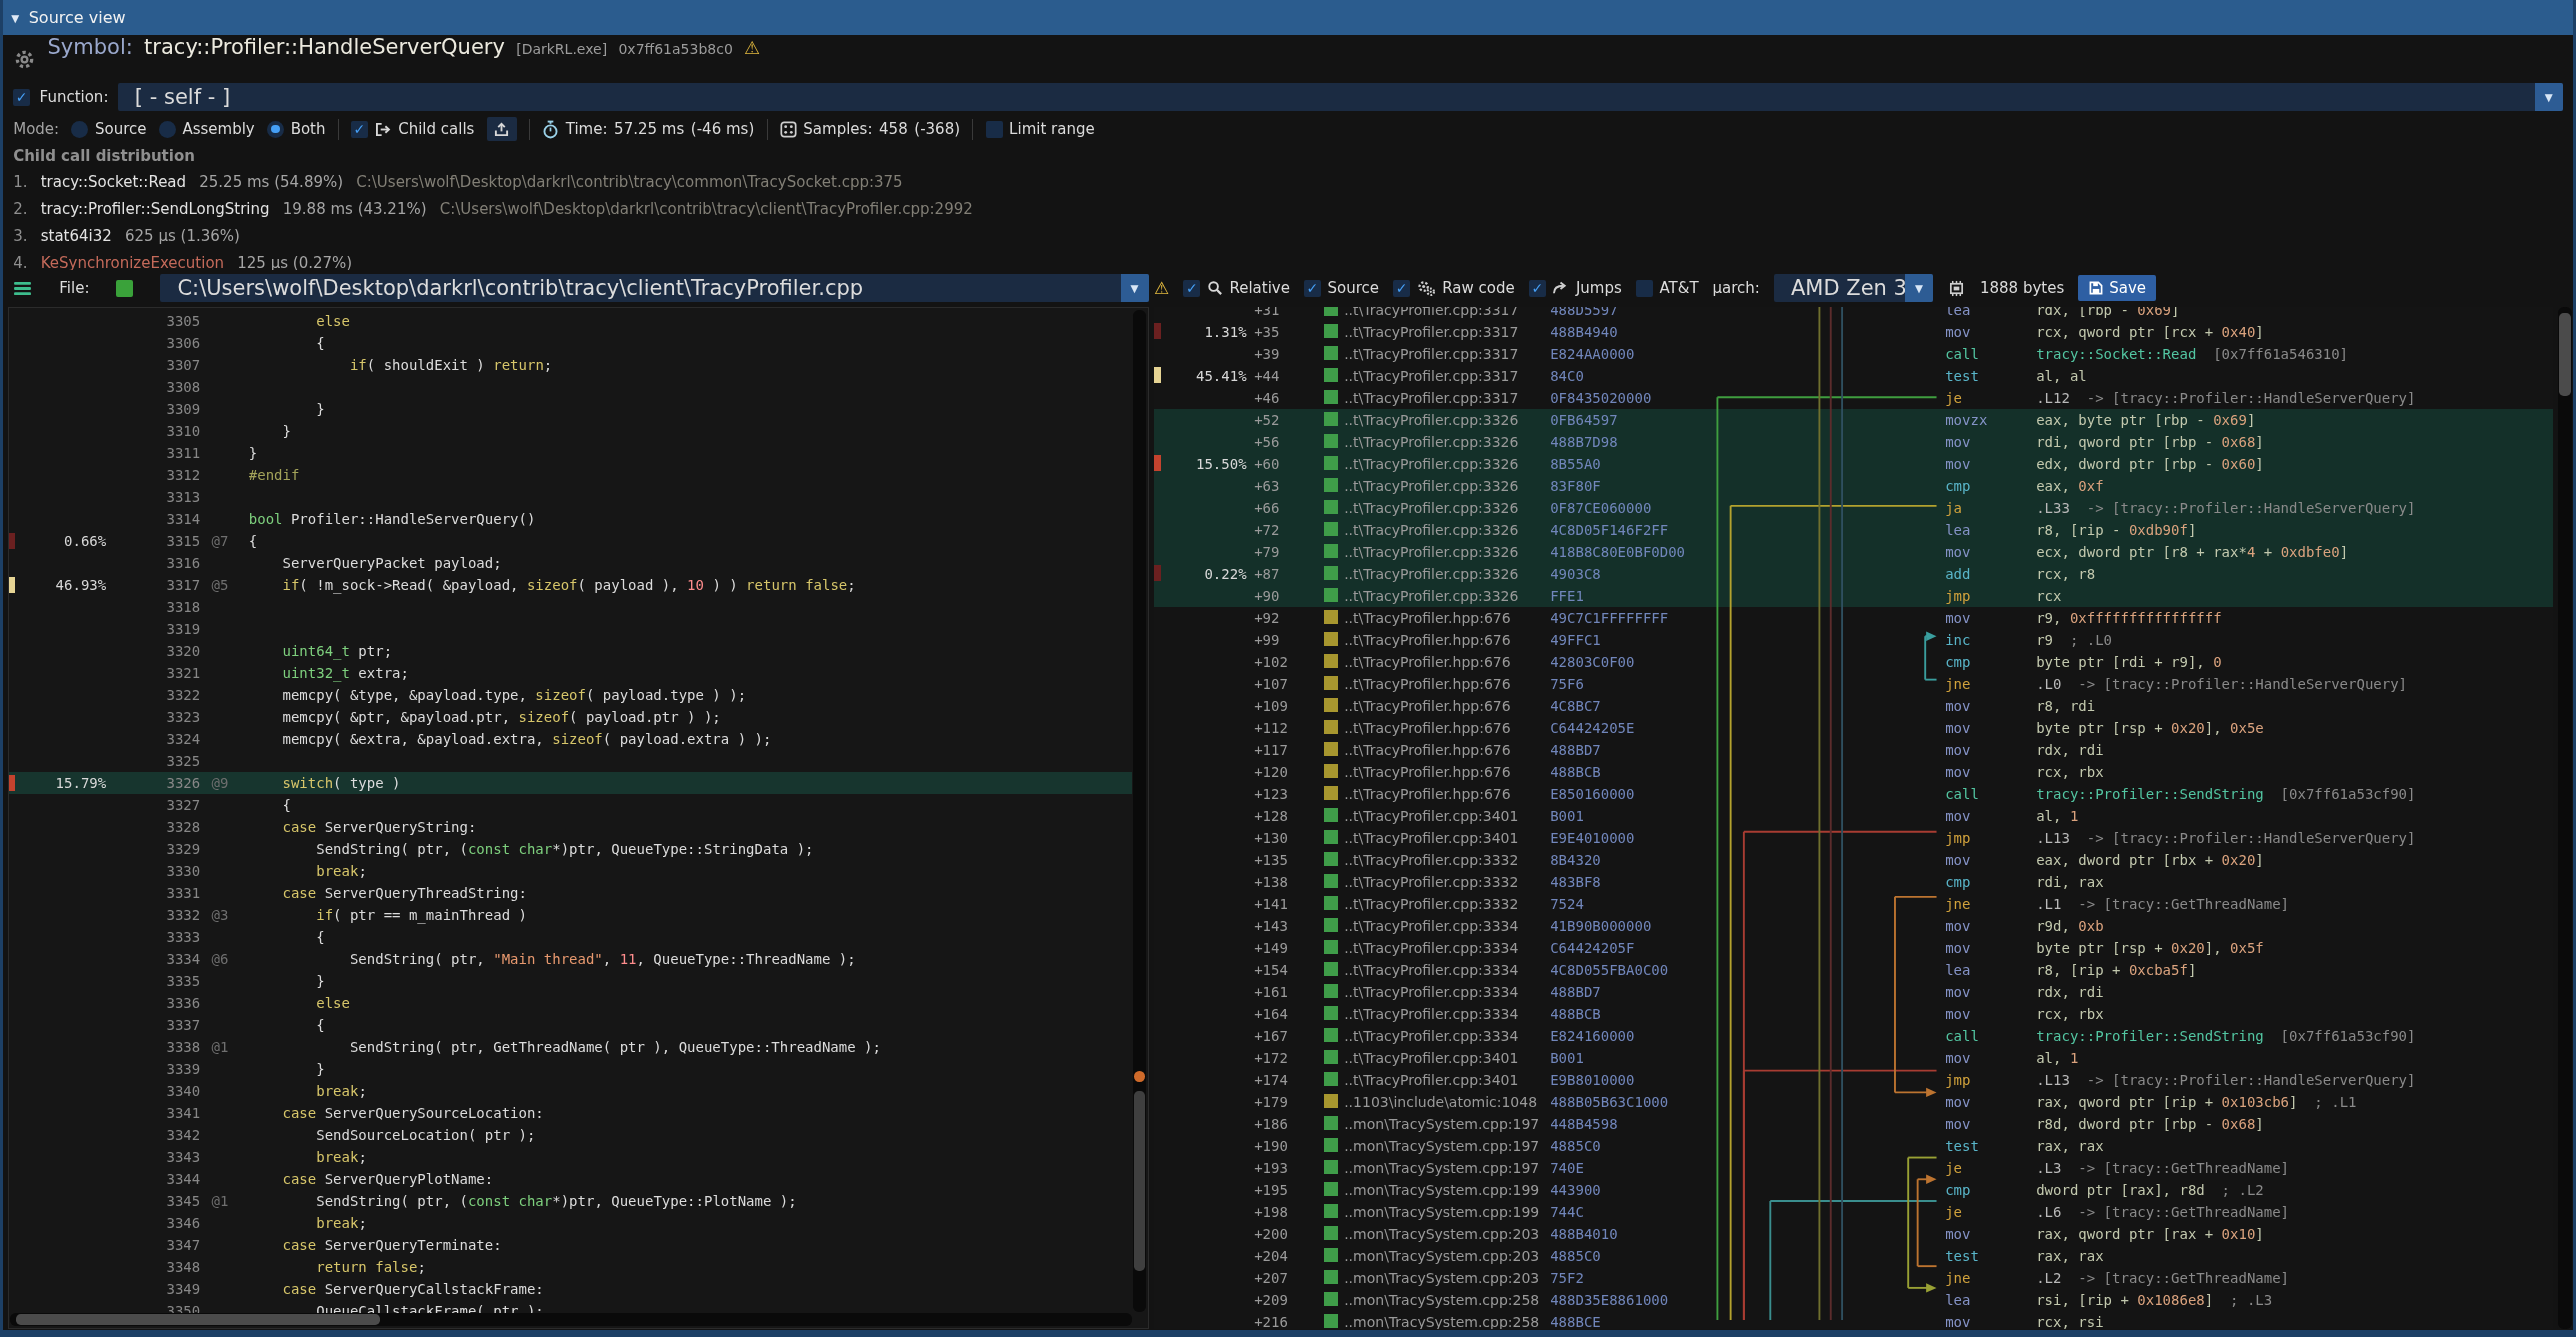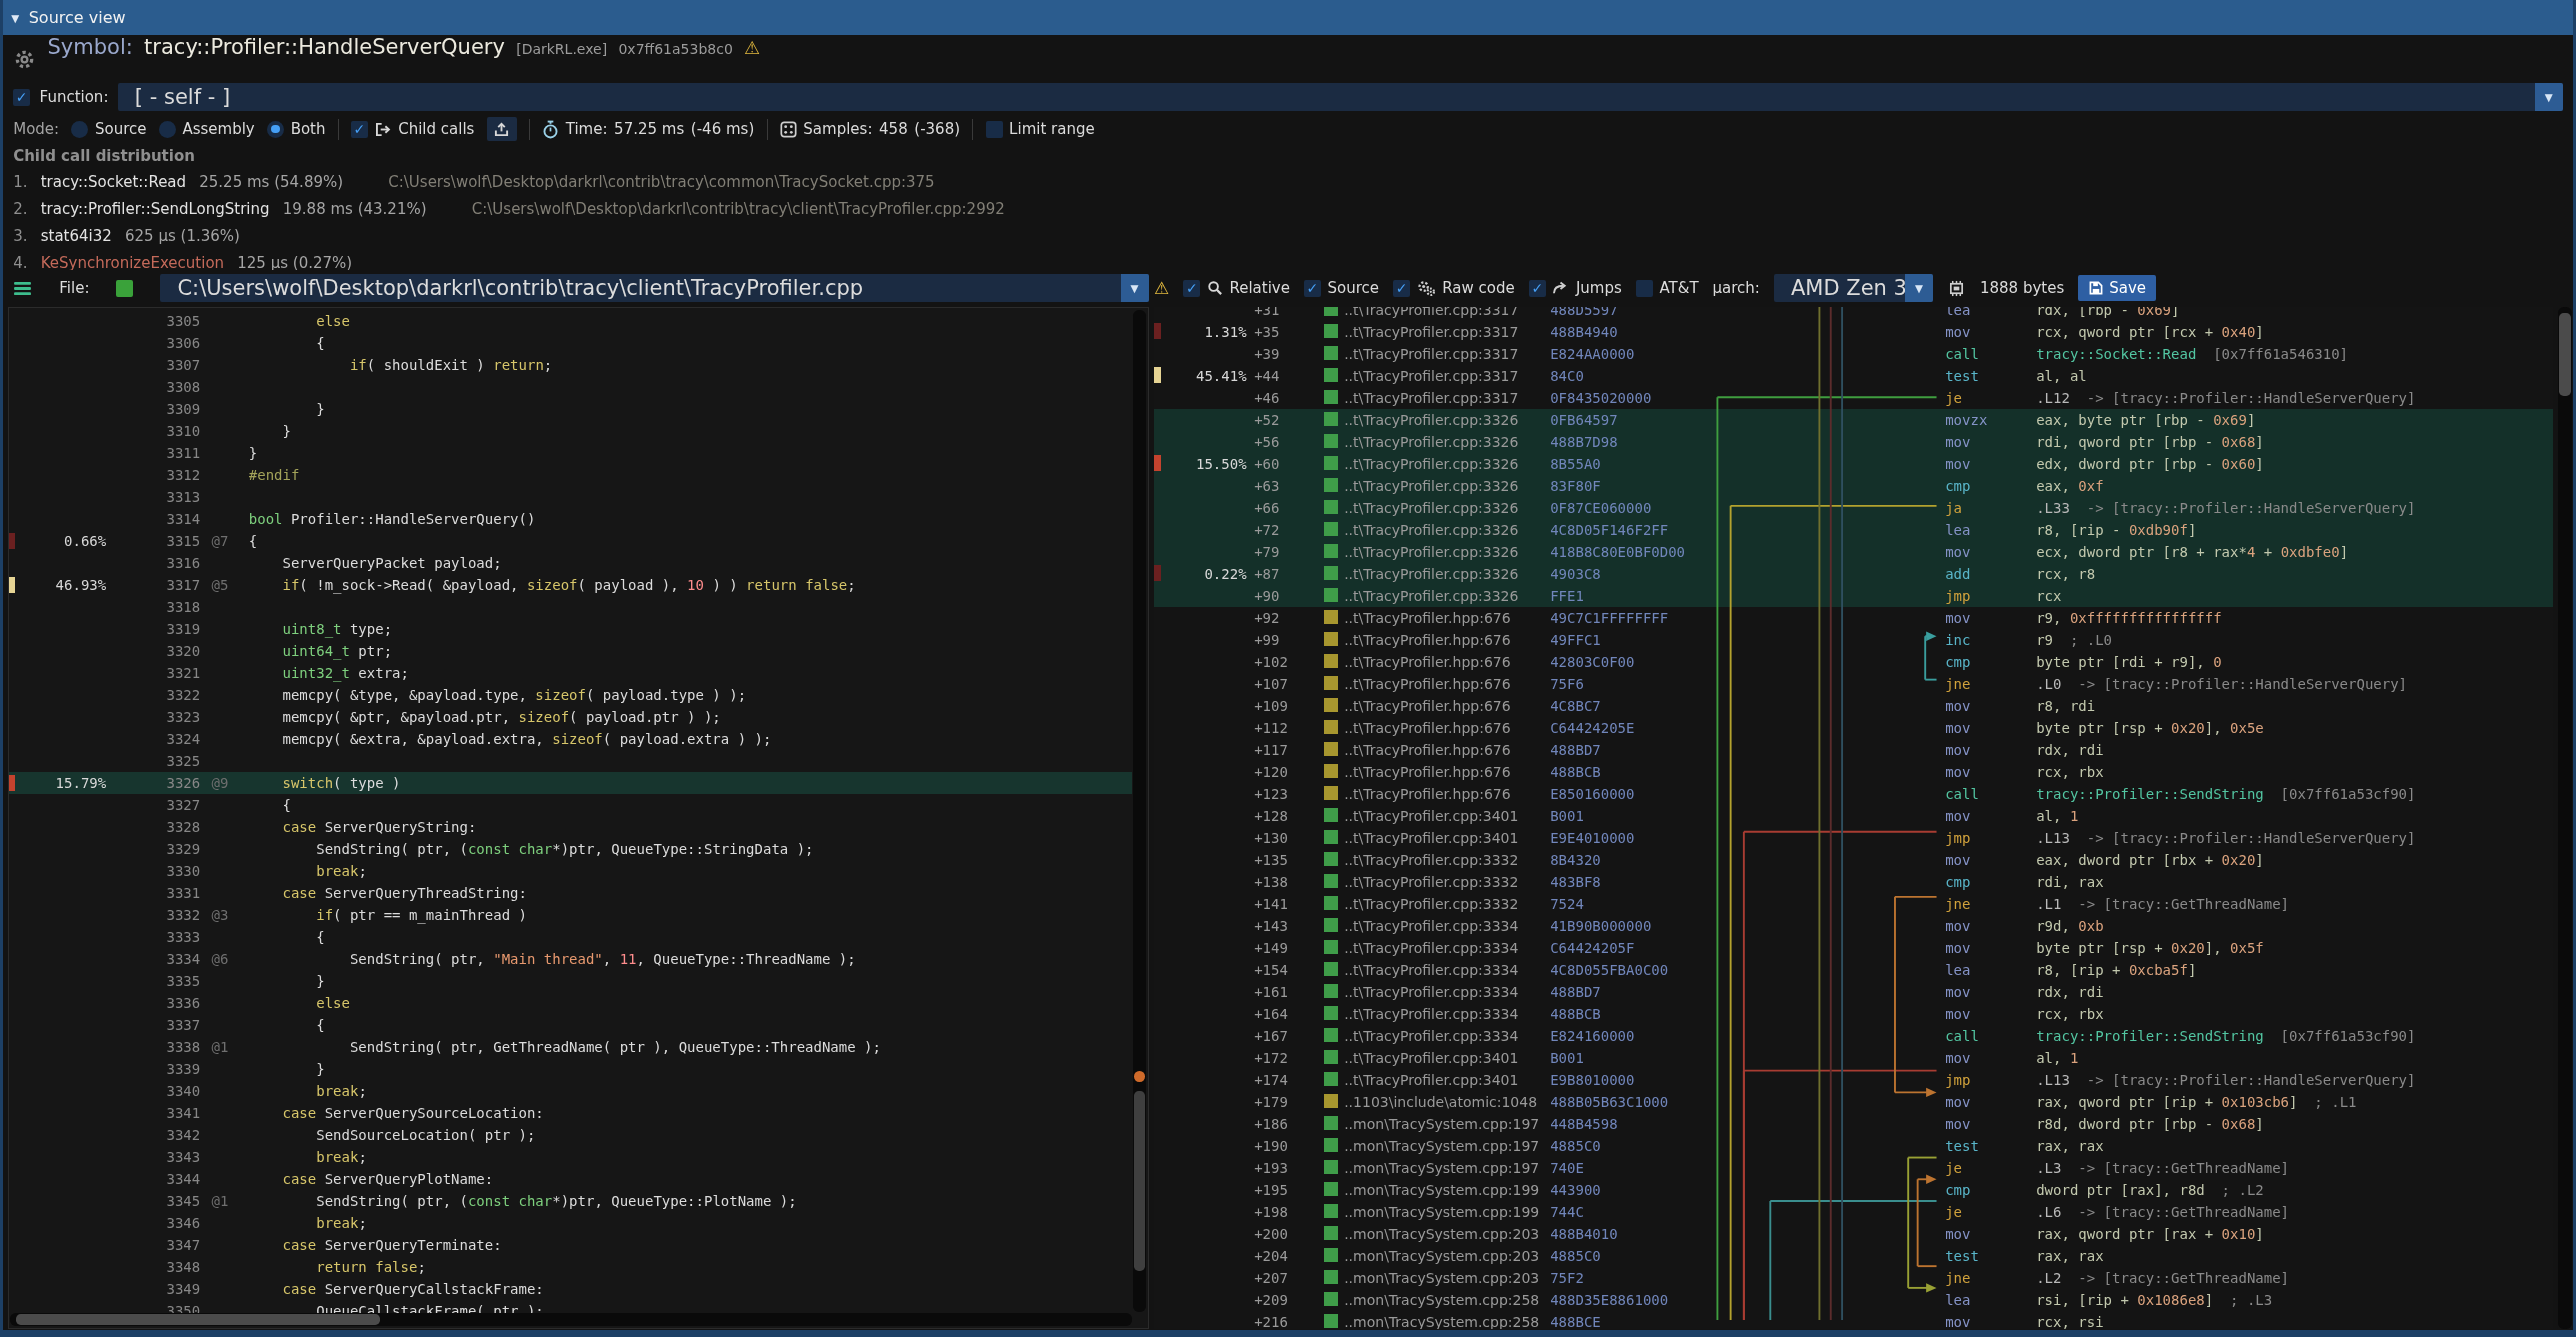--- a/index.html
+++ b/index.html
@@ -55,21 +55,21 @@
 
   
   .child-calls { position:absolute; left:0; right:0; top:144px; height:126px; overflow:hidden; padding-left:13.2px;}
   .cc-title { height:24.6px; line-height:24.6px; color:#8f8f8f; font-size:15px;font-weight:bold;}
   .cc-row { height:27px; line-height:27px; display:flex; align-items:baseline; gap:13.2px;
     font-size:15px; white-space:nowrap;}
   .cc-idx { color:#8f8f8f;}
   .cc-name { color:#e3e3e3;}
   .cc-name.kernel { color:#c46a5a;}
   .cc-time { color:#a5a5a5;}
-  .cc-path { color:#827f76;margin-left:32px;}
+  .cc-path { color:#827f76;}
 
   
   .bars-row { position:absolute; left:0; right:0; top:269px; height:38px;}
   .file-bar { position:absolute; left:7.6px; width:1141px; top:0; height:38px;
     display:flex; align-items:center; gap:27px; padding-left:5.7px; font-size:15px;}
   .file-swatch { width:17px; height:17px; background:#3aa23a; border-radius:1.9px; flex:none;}
   .file-combo { flex:1; height:28px;}
   .asm-toolbar { position:absolute; left:1154px; right:24.6px; top:0; height:38px;
     display:flex; align-items:center; gap:14px; font-size:15px; white-space:nowrap;}
   .warn-sm { color:#e2b93e; font-size:17px;}
@@ -333,21 +333,21 @@
           <div class="src-row"><span class="cbar"></span><span class="pct"></span><span class="lnum">3309</span><span class="ann"></span><span class="code"><span class="tk-d">        }</span></span></div>
           <div class="src-row"><span class="cbar"></span><span class="pct"></span><span class="lnum">3310</span><span class="ann"></span><span class="code"><span class="tk-d">    }</span></span></div>
           <div class="src-row"><span class="cbar"></span><span class="pct"></span><span class="lnum">3311</span><span class="ann"></span><span class="code"><span class="tk-d">}</span></span></div>
           <div class="src-row"><span class="cbar"></span><span class="pct"></span><span class="lnum">3312</span><span class="ann"></span><span class="code"><span class="tk-p">#endif</span></span></div>
           <div class="src-row"><span class="cbar"></span><span class="pct"></span><span class="lnum">3313</span><span class="ann"></span><span class="code"></span></div>
           <div class="src-row"><span class="cbar"></span><span class="pct"></span><span class="lnum">3314</span><span class="ann"></span><span class="code"><span class="tk-t">bool</span><span class="tk-d"> Profiler::HandleServerQuery()</span></span></div>
           <div class="src-row"><span class="cbar dim"></span><span class="pct">0.66%</span><span class="lnum">3315</span><span class="ann">@7</span><span class="code"><span class="tk-d">{</span></span></div>
           <div class="src-row"><span class="cbar"></span><span class="pct"></span><span class="lnum">3316</span><span class="ann"></span><span class="code"><span class="tk-d">    ServerQueryPacket payload;</span></span></div>
           <div class="src-row"><span class="cbar hot"></span><span class="pct">46.93%</span><span class="lnum">3317</span><span class="ann">@5</span><span class="code"><span class="tk-d">    </span><span class="tk-k">if</span><span class="tk-d">( !m_sock-&gt;Read( &amp;payload, </span><span class="tk-k">sizeof</span><span class="tk-d">( payload ), </span><span class="tk-num">10</span><span class="tk-d"> ) ) </span><span class="tk-k">return</span><span class="tk-d"> </span><span class="tk-k">false</span><span class="tk-d">;</span></span></div>
           <div class="src-row"><span class="cbar"></span><span class="pct"></span><span class="lnum">3318</span><span class="ann"></span><span class="code"></span></div>
-          <div class="src-row"><span class="cbar"></span><span class="pct"></span><span class="lnum">3319</span><span class="ann"></span><span class="code"><span class="tk-d">    </span><span class="tk-t">uint8_t</span><span class="tk-d"> type;</span></span></div>
+          <div class="src-row"><span class="cbar"></span><span class="pct"></span><span class="lnum">3319</span><span class="ann"></span></div>
           <div class="src-row"><span class="cbar"></span><span class="pct"></span><span class="lnum">3320</span><span class="ann"></span><span class="code"><span class="tk-d">    </span><span class="tk-t">uint64_t</span><span class="tk-d"> ptr;</span></span></div>
           <div class="src-row"><span class="cbar"></span><span class="pct"></span><span class="lnum">3321</span><span class="ann"></span><span class="code"><span class="tk-d">    </span><span class="tk-t">uint32_t</span><span class="tk-d"> extra;</span></span></div>
           <div class="src-row"><span class="cbar"></span><span class="pct"></span><span class="lnum">3322</span><span class="ann"></span><span class="code"><span class="tk-d">    memcpy( &amp;type, &amp;payload.type, </span><span class="tk-k">sizeof</span><span class="tk-d">( payload.type ) );</span></span></div>
           <div class="src-row"><span class="cbar"></span><span class="pct"></span><span class="lnum">3323</span><span class="ann"></span><span class="code"><span class="tk-d">    memcpy( &amp;ptr, &amp;payload.ptr, </span><span class="tk-k">sizeof</span><span class="tk-d">( payload.ptr ) );</span></span></div>
           <div class="src-row"><span class="cbar"></span><span class="pct"></span><span class="lnum">3324</span><span class="ann"></span><span class="code"><span class="tk-d">    memcpy( &amp;extra, &amp;payload.extra, </span><span class="tk-k">sizeof</span><span class="tk-d">( payload.extra ) );</span></span></div>
           <div class="src-row"><span class="cbar"></span><span class="pct"></span><span class="lnum">3325</span><span class="ann"></span><span class="code"></span></div>
           <div class="src-row hl"><span class="cbar mid"></span><span class="pct">15.79%</span><span class="lnum">3326</span><span class="ann">@9</span><span class="code"><span class="tk-d">    </span><span class="tk-k">switch</span><span class="tk-d">( type )</span></span></div>
           <div class="src-row"><span class="cbar"></span><span class="pct"></span><span class="lnum">3327</span><span class="ann"></span><span class="code"><span class="tk-d">    {</span></span></div>
           <div class="src-row"><span class="cbar"></span><span class="pct"></span><span class="lnum">3328</span><span class="ann"></span><span class="code"><span class="tk-d">    </span><span class="tk-k">case</span><span class="tk-d"> ServerQueryString:</span></span></div>
           <div class="src-row"><span class="cbar"></span><span class="pct"></span><span class="lnum">3329</span><span class="ann"></span><span class="code"><span class="tk-d">        SendString( ptr, (</span><span class="tk-t">const char</span><span class="tk-d">*)ptr, QueueType::StringData );</span></span></div>

